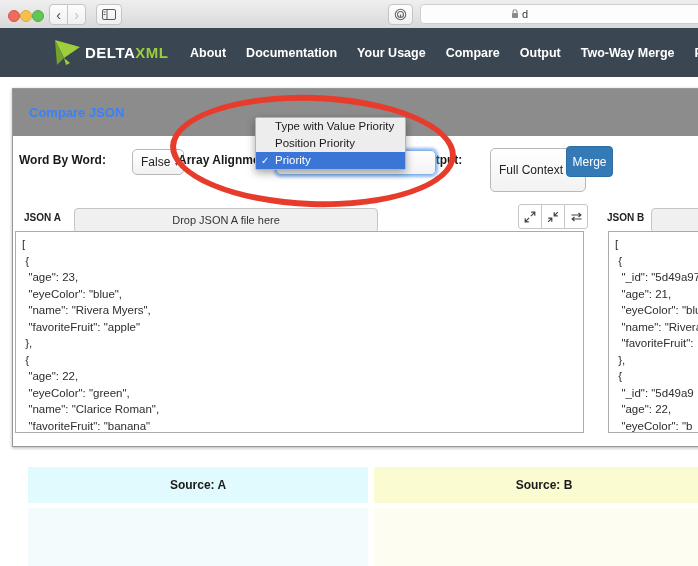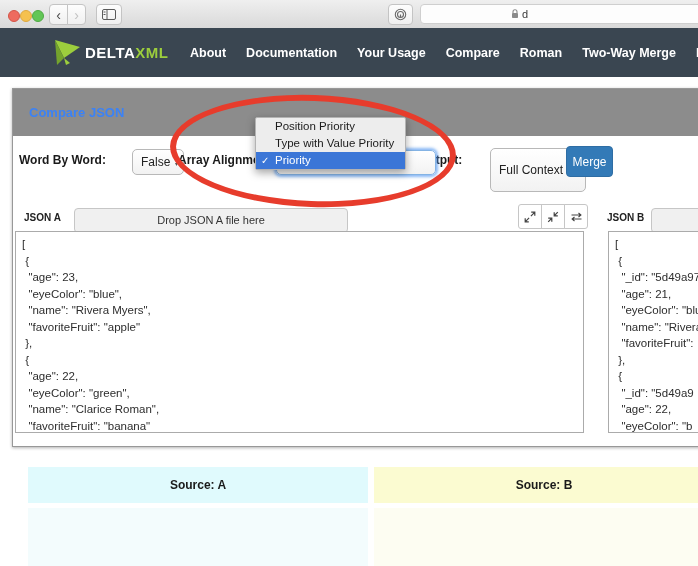--- a/index.html
+++ b/index.html
@@ -52,21 +52,21 @@
   .out-s{left:453px;top:59px;width:96px;height:44px;padding:0 6px 0 8px;justify-content:space-between;}
   .stepper{display:flex;flex-direction:column;line-height:5px;font-size:6px;color:#555;}
   .submit{position:absolute;left:553px;top:57px;width:47px;height:31px;box-sizing:border-box;
     background:#337ab7;border:1px solid #2e6da4;border-radius:4px;color:#fff;
     font-size:12px;font-family:inherit;display:flex;align-items:center;justify-content:center;padding:0;}
   .json-l{position:absolute;font-size:10px;font-weight:bold;color:#222;}
   .ja-l{left:11px;top:123px;}
   .jb-l{left:594px;top:123px;}
   .dropzone{position:absolute;box-sizing:border-box;background:#f0f0f0;border:1px solid #c6c6c6;
     border-radius:4px;font-size:11px;color:#333;text-align:center;line-height:23px;height:25px;}
-  .dz-a{left:61px;top:119px;width:274px;}
+  .dz-a{left:61px;top:119px;width:304px;}
   .dz-b{left:638px;top:119px;width:120px;}
   .icon-group{position:absolute;left:505px;top:115px;display:flex;}
   .icon-btn{width:24px;height:25px;box-sizing:border-box;background:#fff;border:1px solid #c6c6c6;
     display:flex;align-items:center;justify-content:center;margin-left:-1px;padding:0;}
   .icon-btn:first-child{border-radius:3px 0 0 3px;margin-left:0;}
   .icon-btn:last-child{border-radius:0 3px 3px 0;}
   .jsonbox{position:absolute;top:142px;height:202px;box-sizing:border-box;background:#fff;
     border:1px solid #ababab;white-space:pre;overflow:hidden;
     font-size:11.5px;line-height:16.5px;color:#2d2d2d;padding:4px 0 0 6px;}
   .jb-a{left:2px;width:569px;}
@@ -137,21 +137,21 @@
         <polygon points="1,2 10,20 3,27" fill="#74a32d"></polygon>
         <polygon points="10,20 16,25 12,27" fill="#9cce3d"></polygon>
       </svg>
       <span class="brand-text"><span class="brand-delta">DELTA</span><span class="brand-xml">XML</span></span>
     </div>
     <nav class="navitems">
       <a href="#">About</a>
       <a href="#">Documentation</a>
       <a href="#">Your Usage</a>
       <a href="#">Compare</a>
-      <a href="#">Roman</a>
+      <a href="#">Output</a>
       <a href="#">Two-Way Merge</a>
       <a href="#">Patch</a>
     </nav>
   </div>
 
   <div class="panel">
     <div class="panel-head"></div>
     <span class="panel-title">Compare JSON</span>
 
     <span class="lbl wbw-l">Word By Word:</span>
@@ -222,24 +222,24 @@
   "favoriteFruit":
  },
  {
   "_id": "5d49a9
   "age": 22,
   "eyeColor": "b</div>
   </div>
 
   <div class="menu">
     <div class="menu-item">
+      <span>Type with Value Priority</span>
+    </div>
+    <div class="menu-item">
       <span>Position Priority</span>
-    </div>
-    <div class="menu-item">
-      <span>Type with Value Priority</span>
     </div>
     <div class="menu-item selected">
       <span class="menu-check">✓</span>
       <span>Priority</span>
     </div>
   </div>
 
   <div class="red-ellipse"></div>
 
   <div class="src-head src-a-head">Source: A</div>

